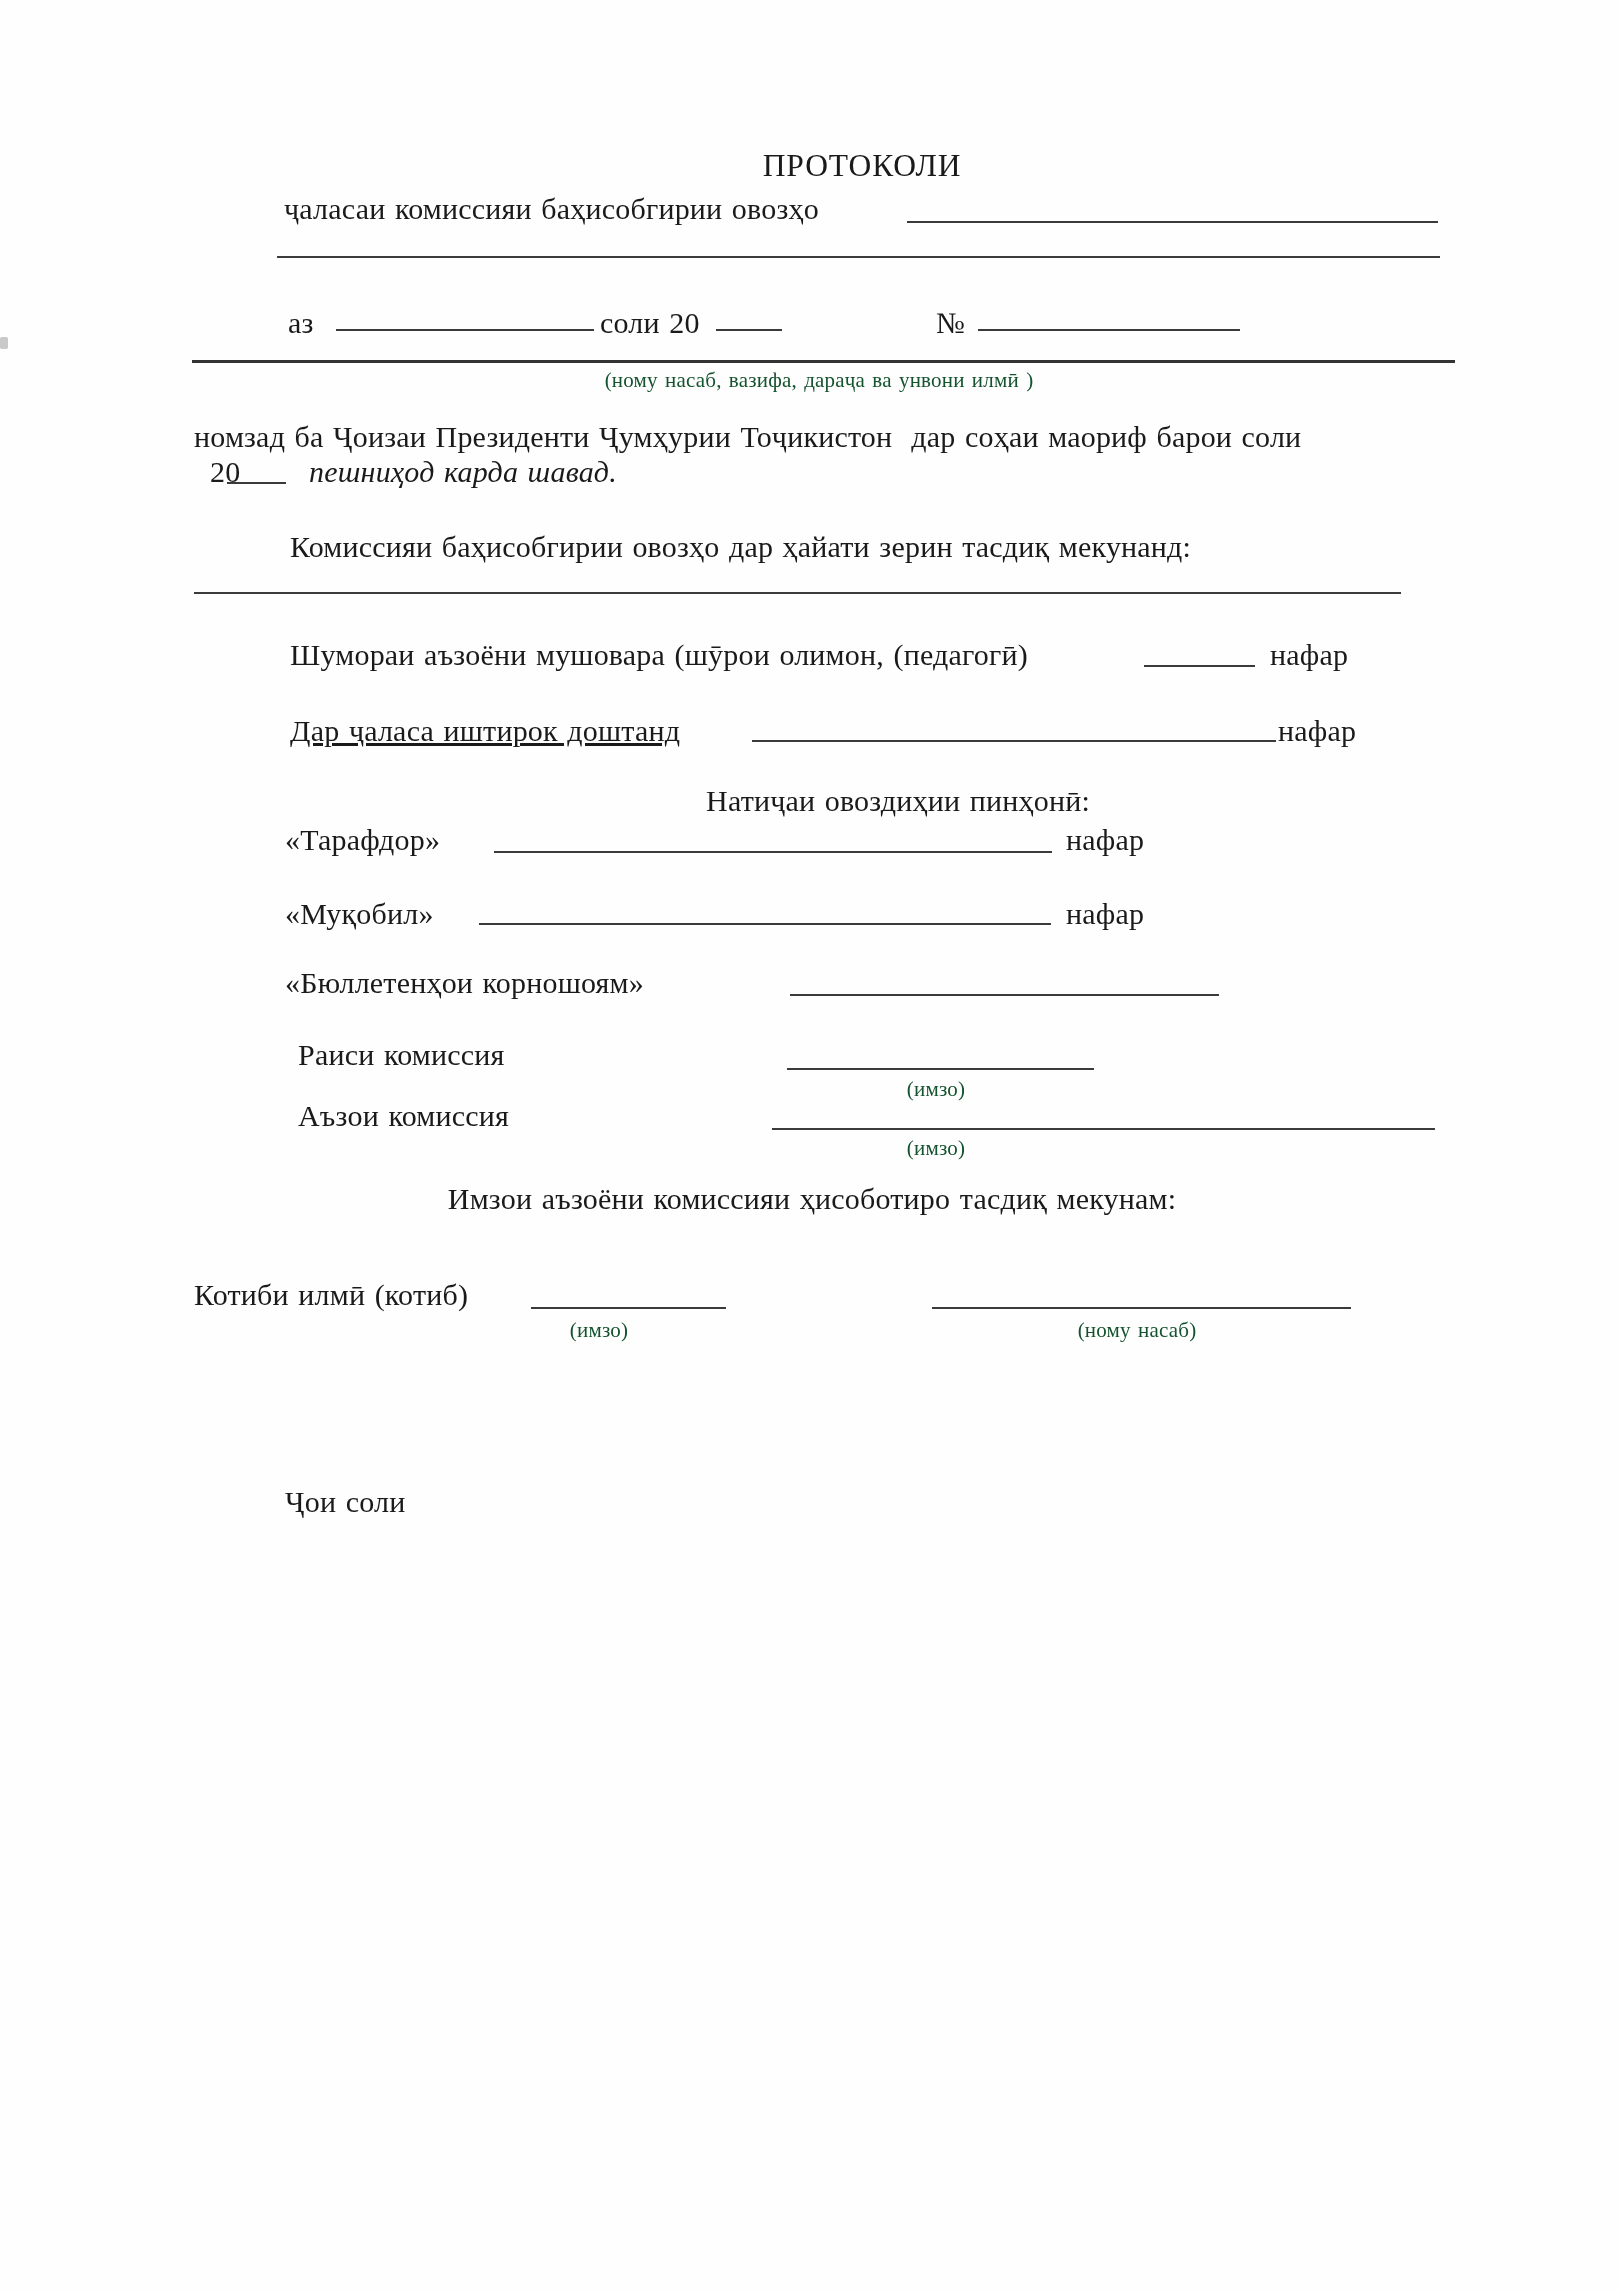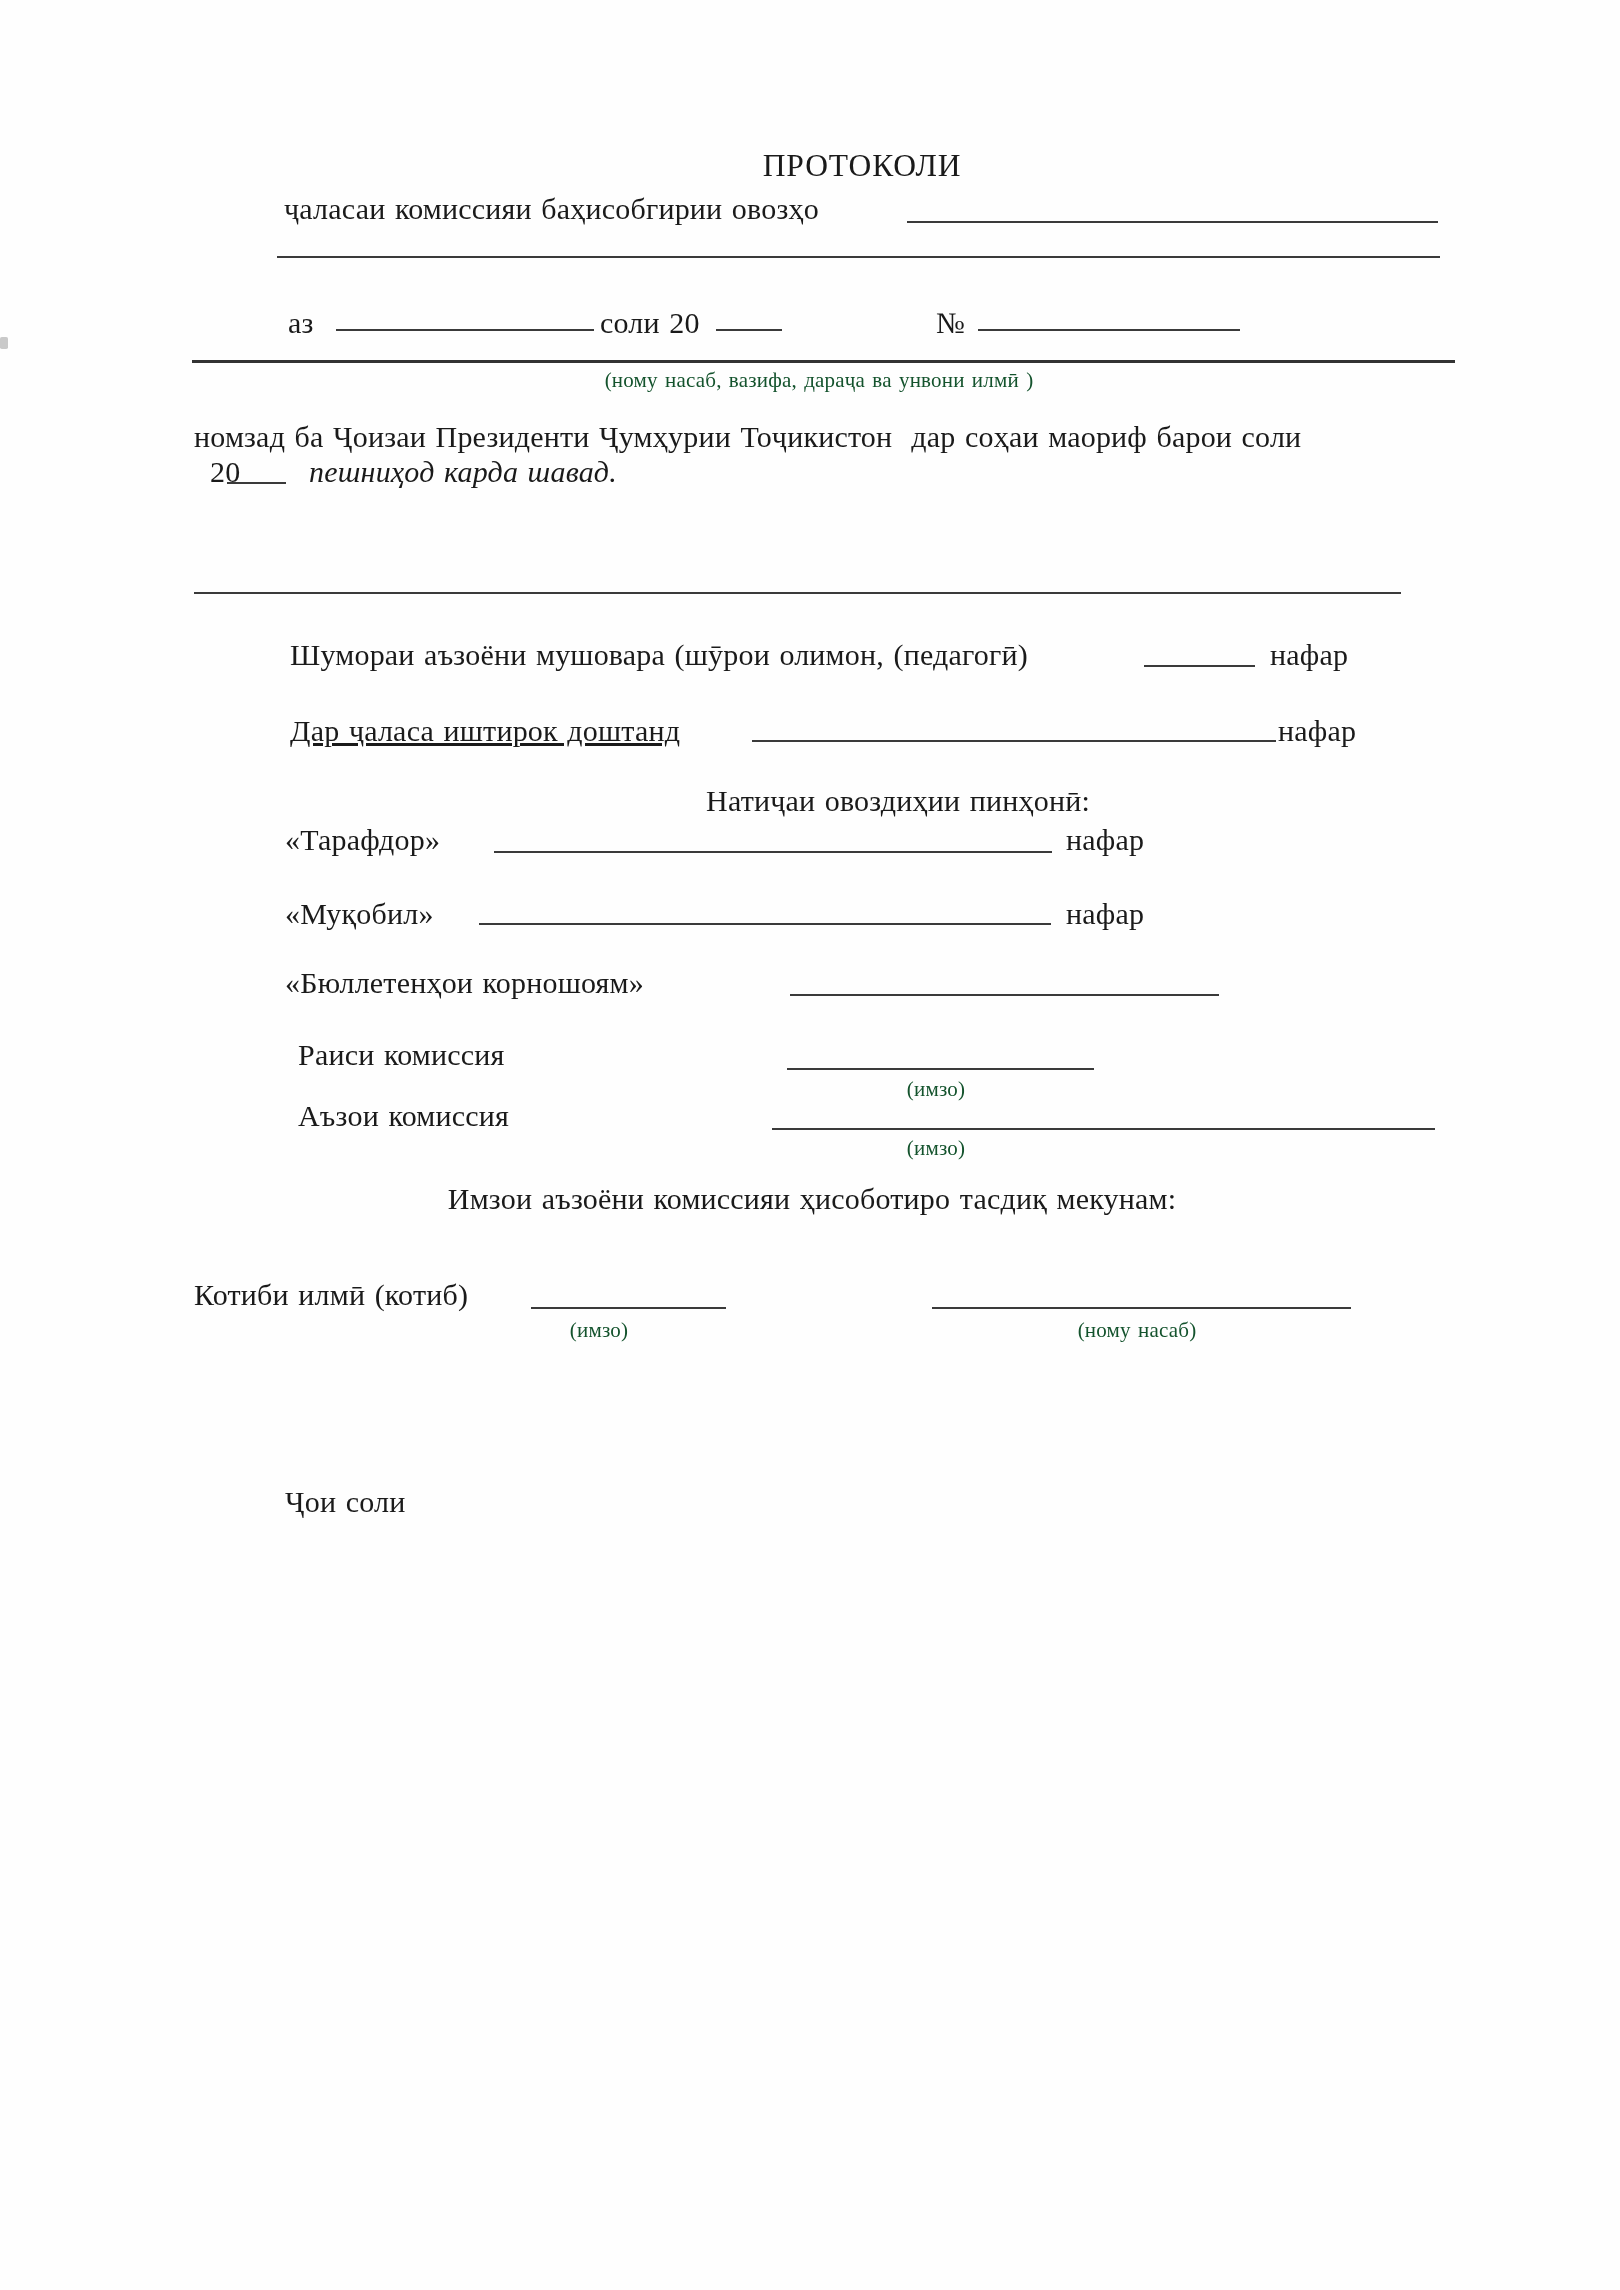--- a/index.html
+++ b/index.html
@@ -72,20 +72,21 @@
   <div class="ln" style="left:978px; top:329px; width:262px;"></div>
 
   <div class="ln thick" style="left:192px; top:360px; width:1263px;"></div>
   <div class="t small ctr" style="left:819px; top:368px;">(ному насаб, вазифа, дараҷа ва унвони илмӣ )</div>
 
   <div class="t" style="left:194px; top:419px;">номзад ба Ҷоизаи Президенти Ҷумҳурии Тоҷикистон  дар соҳаи маориф барои соли</div>
   <div class="t" style="left:194px; top:454px;margin-left:16px;">20</div>
   <div class="ln" style="left:227px; top:482px; width:59px;"></div>
   <div class="t" style="left:309px; top:454px;font-style:italic;">пешниҳод карда шавад.</div>
 
+  <div class="t" style="left:290px; top:529px;">Комиссияи баҳисобгирии овозҳо дар ҳайати зерин тасдиқ мекунанд:</div>
   <div class="ln" style="left:194px; top:592px; width:1207px;"></div>
 
   <div class="t" style="left:290px; top:637px;">Шумораи аъзоёни мушовара (шӯрои олимон, (педагогӣ)</div>
   <div class="ln" style="left:1144px; top:665px; width:111px;"></div>
   <div class="t" style="left:1270px; top:637px;">нафар</div>
 
   <div class="t" style="left:290px; top:713px;text-decoration:underline;">Дар ҷаласа иштирок доштанд</div>
   <div class="ln" style="left:752px; top:740px; width:524px;"></div>
   <div class="t" style="left:1278px; top:713px;">нафар</div>
 

